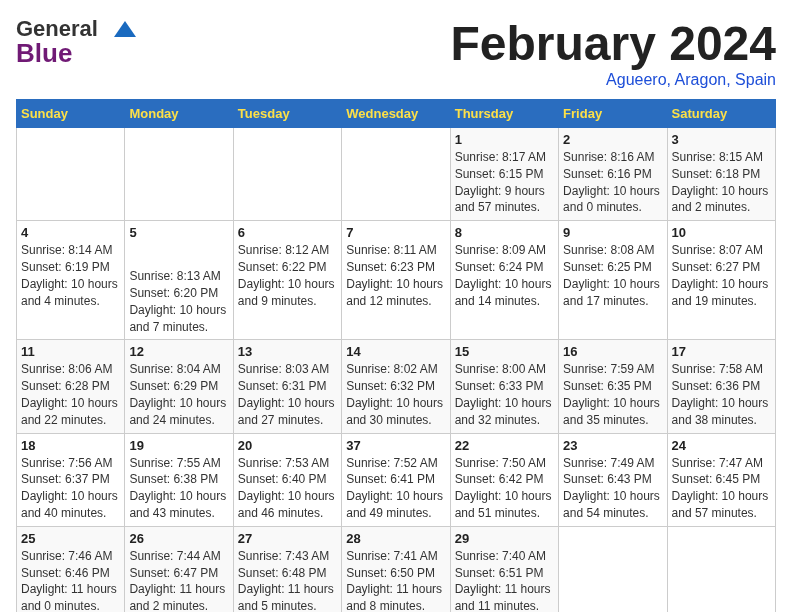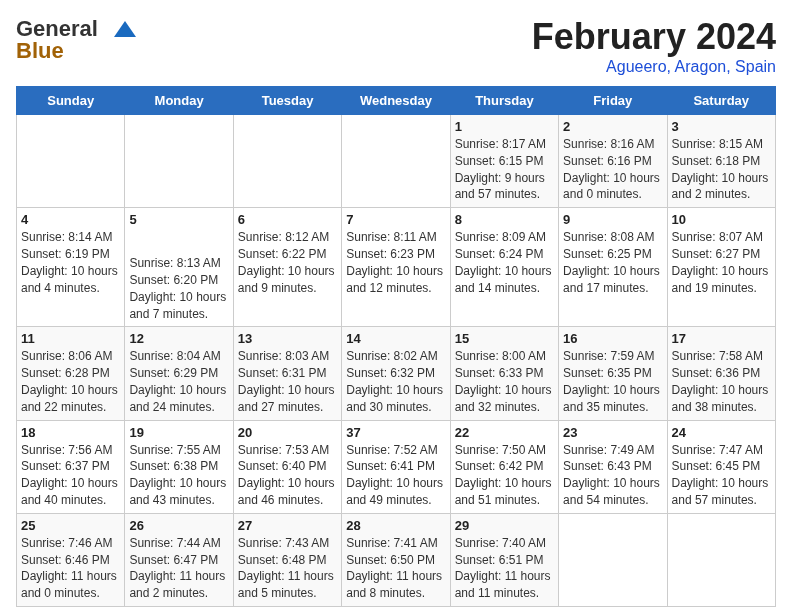--- a/index.html
+++ b/index.html
@@ -16,39 +16,39 @@
       align-items: flex-start;
       margin-bottom: 10px;
     }
     .logo {
       display: flex;
       flex-direction: column;
       align-items: flex-start;
     }
     .title-block { text-align: right; }
     .title-block h1 {
-      font-size: 36px;
+      font-size: 48px;
       font-weight: bold;
       color: #222;
     }
     .title-block h2 {
       font-size: 16px;
       font-weight: normal;
       color: #1d4ed8;
     }
     table {
       width: 100%;
       border-collapse: collapse;
       font-size: 11px;
     }
     thead tr th {
       background: #2a6dbf;
-      color: #ffffff;
+      color: #fde047;
       padding: 6px 4px;
-      text-align: center;
+      text-align: left;
       font-size: 13px;
       font-weight: bold;
       border: 1px solid #2a6dbf;
     }
     tbody tr td {
       border: 1px solid #ccc;
       vertical-align: top;
       padding: 4px 4px;
       width: calc(100% / 7);
       min-height: 80px;
@@ -74,21 +74,21 @@
 <body>
 
 <div class="header">
   <div class="logo">
     <div style="display:flex;align-items:center;gap:16px;">
       <span style="font-size:22px;font-weight:bold;color:#333;">General</span>
       <svg width="22" height="16" viewBox="0 0 22 16">
         <polygon points="0,16 11,0 22,16" fill="#1a6abf"></polygon>
       </svg>
     </div>
-    <span style="font-size:22px;font-weight:bold;color:#a16207;margin-top:-4px;">Blue</span>
+    <span style="font-size:26px;font-weight:bold;color:#701a75;margin-top:-4px;">Blue</span>
   </div>
   <div class="title-block">
     <h1>February 2024</h1>
     <h2>Agueero, Aragon, Spain</h2>
   </div>
 </div>
 
 <table>
   <thead>
     <tr>

